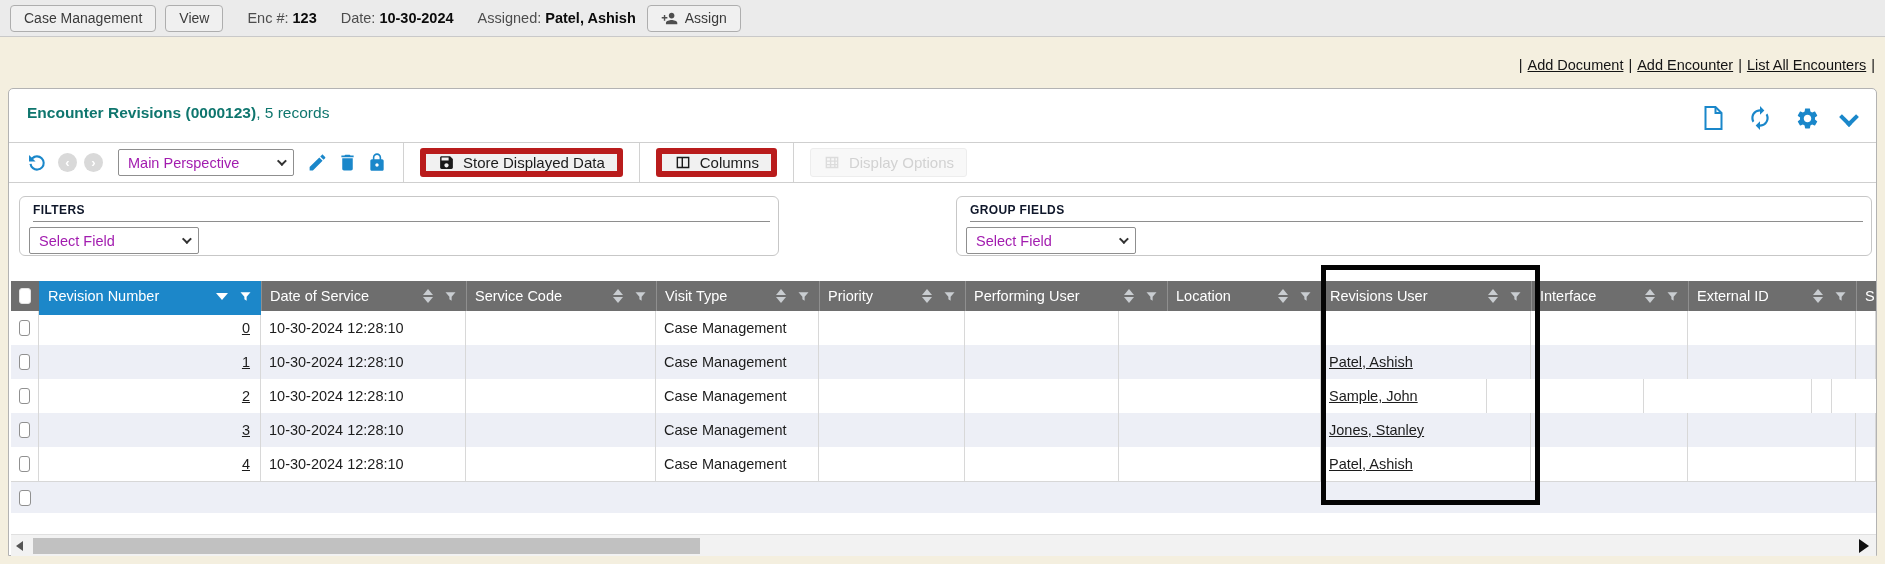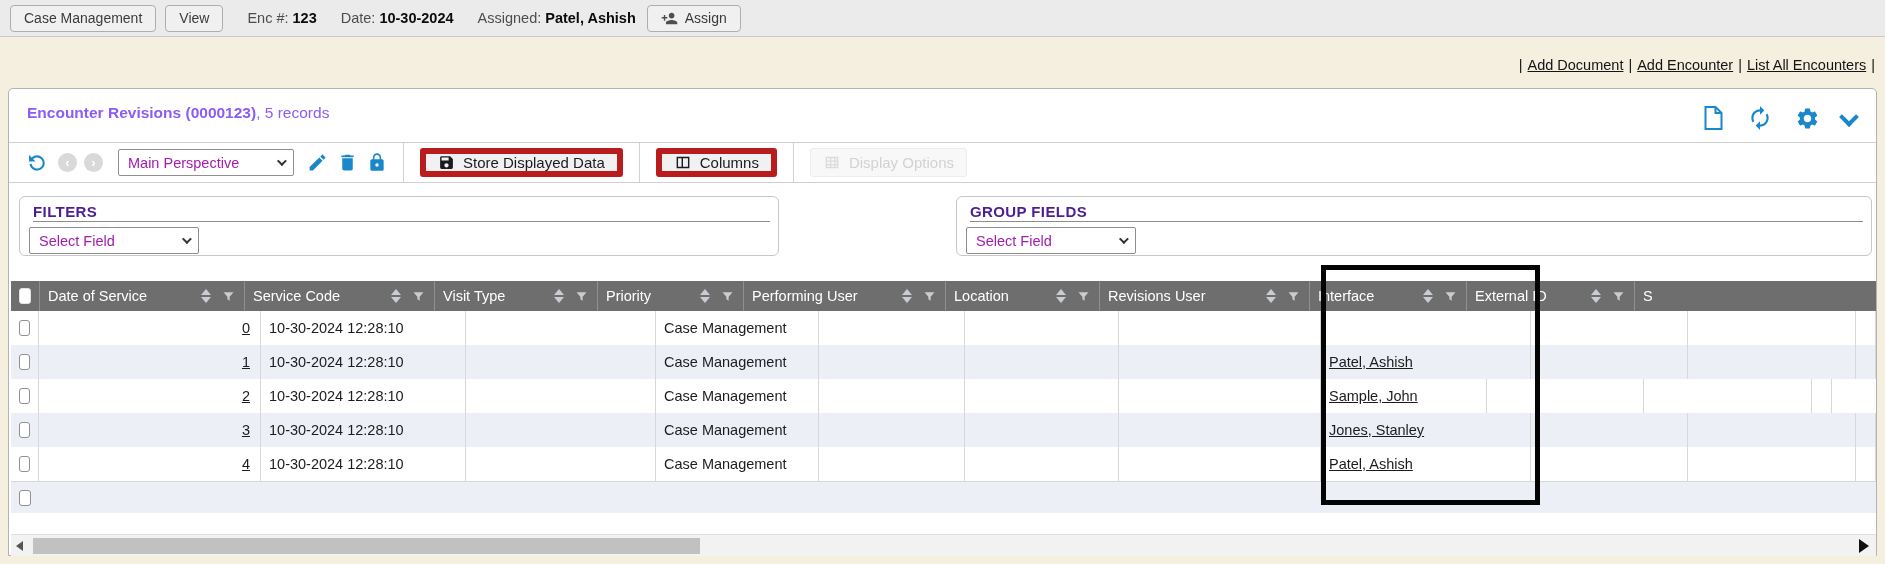--- a/index.html
+++ b/index.html
@@ -24,21 +24,21 @@
   
   .links { position:absolute; top:57px; right:10px; font-size:14.5px; color:#141414; white-space:nowrap; }
   .links a { color:#141414; text-decoration:underline; margin:0 5px; cursor:pointer; }
   .links .sep { color:#141414; }
   
   .panel {
     position:absolute; left:8px; top:88px; width:1869px; height:468px;
     background:#fff; border:1px solid #b3b3b3; border-radius:5px 5px 0 0;
   }
   .panel-header { position:relative; height:53px; }
-  .panel-title { position:absolute; left:18px; top:15px; font-size:15.5px; color:#8b5cf6; }
+  .panel-title { position:absolute; left:18px; top:15px; font-size:15.5px; color:#0f766e; }
   .panel-title b { font-weight:700; }
   .header-icons { position:absolute; right:20px; top:16px; display:flex; align-items:center; gap:22px; }
   .hic { cursor:pointer; display:inline-flex; align-items:center; }
   .blue-stroke { stroke:#1a87ca; fill:none; stroke-width:2; }
   .blue-fill { fill:#1a87ca; }
   .chev-down {
     width:14px; height:14px; border-right:4px solid #1a87ca; border-bottom:4px solid #1a87ca;
     transform:rotate(45deg); margin-top:-7px;
   }
   
@@ -63,22 +63,22 @@
     height:29px; border:6px solid #b91c1c; border-radius:3px; background:#f1f1f1;
     display:inline-flex; align-items:center; gap:8px; padding:0 12px;
     font-size:15px; color:#1b1b1b; cursor:pointer; white-space:nowrap;
   }
   .bar-btn.disabled { border:1px solid #ededed; background:#f8f8f8; color:#d2d2d2; cursor:default; }
   
   .fbox {
     position:absolute; top:107px; height:60px; background:#fff;
     border:1px solid #c7c7c7; border-radius:6px;
   }
-  .fbox .flabel { position:absolute; left:13px; top:6px; font-size:15px; font-weight:700;
-    color:#4c1d95; letter-spacing:.4px; }
+  .fbox .flabel { position:absolute; left:13px; top:6px; font-size:12px; font-weight:700;
+    color:#0f172a; letter-spacing:.4px; }
   .fbox .fline { position:absolute; left:13px; right:8px; top:24px; border-bottom:1px solid #8e8e8e; }
   .fbox .sel { position:absolute; left:9px; top:30px; width:170px;justify-content:flex-end; }
   
   .gridwrap { position:absolute; left:2px; top:192px; width:1865px; }
   .grid-head { display:flex; background:#6e6e6e; height:30px; }
   .th {
     display:flex; align-items:center; padding:0 8px; height:30px;
     color:#fff; font-size:14.5px; cursor:pointer; overflow:hidden; white-space:nowrap;
   }
   .th + .th { border-left:1px solid #8f8f8f; }
@@ -243,20 +243,29 @@
       <span>Select Field</span>
       <span class="schev"></span>
     </span>
   </div>
 
   <div class="gridwrap">
     <div class="grid-head" id="grid-head">
         <div class="th cbcell" style="width: 28px;">
           <span class="cb header-cb"></span>
         </div>
+        <div class="th sorted" style="width: 222px;">
+          <span>Revision Number</span>
+          <span class="th-icons">
+            <span class="tri-down"></span>
+            <svg class="funnel" viewBox="0 0 24 24">
+              <path d="M4 5h16l-6.2 7.3v6.4l-3.6-2.2v-4.2z"></path>
+            </svg>
+          </span>
+        </div>
         <div class="th" style="width: 205px;">
           <span>Date of Service</span>
           <span class="th-icons">
             <span class="sortstack">
               <span class="tri-up-sm"></span>
               <span class="tri-down-sm"></span>
             </span>
             <svg class="funnel" viewBox="0 0 24 24">
               <path d="M4 5h16l-6.2 7.3v6.4l-3.6-2.2v-4.2z"></path>
             </svg>

